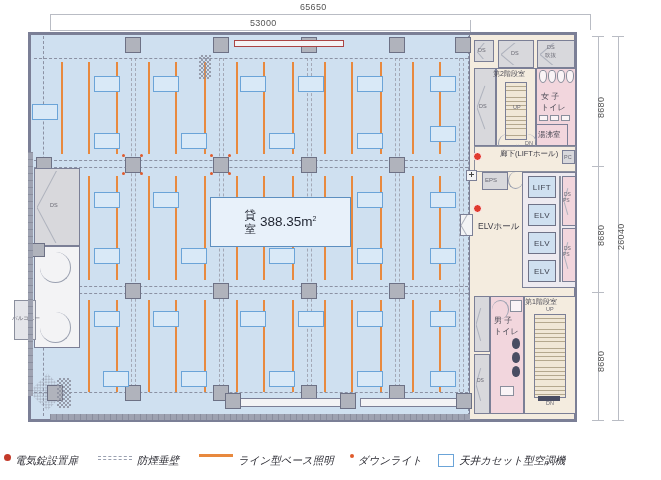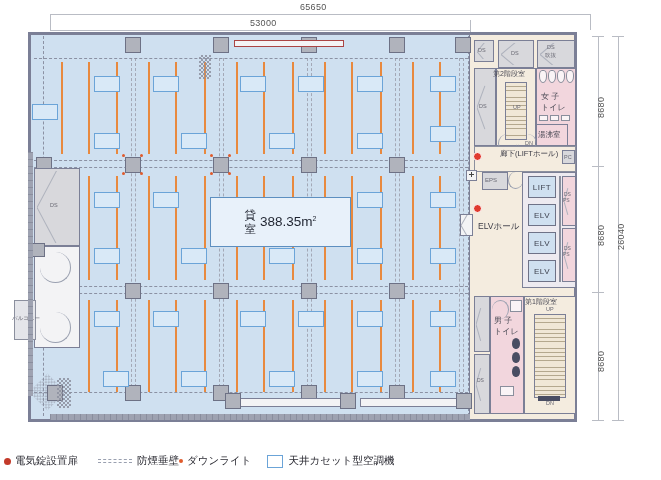--- a/index.html
+++ b/index.html
@@ -110,21 +110,21 @@
   
   .checker{position:absolute;
     background-image:
       linear-gradient(45deg,#8d91a0 25%,transparent 25%,transparent 75%,#8d91a0 75%),
       linear-gradient(45deg,#8d91a0 25%,transparent 25%,transparent 75%,#8d91a0 75%);
     background-size:4px 4px;background-position:0 0,2px 2px;opacity:.85;}
 
   
   #legend{position:absolute;left:0;top:450px;width:661px;height:22px;
           display:flex;align-items:center;font-size:10.5px;color:#2b2b33;}
-  #legend .item{display:flex;align-items:center;white-space:nowrap;}
+  #legend .item{display:flex;white-space:nowrap;font-style:italic;}
   .lg-dot{width:7px;height:7px;border-radius:50%;background:#c33a2a;
           margin-right:4px;flex:none;}
   .lg-beam{width:34px;height:8px;margin-right:5px;flex:none;position:relative;}
   .lg-beam:before{content:"";position:absolute;left:0;top:2px;width:34px;height:0;
     border-top:1px solid #9aa0b0;}
   .lg-beam:after{content:"";position:absolute;left:0;top:5px;width:34px;height:0;
     border-top:2px solid #9aa0b0;}
   .lg-smoke{width:34px;height:8px;margin-right:5px;flex:none;position:relative;}
   .lg-smoke:before{content:"";position:absolute;left:0;top:2px;width:34px;height:0;
     border-top:1px dashed #9aa0b0;}
@@ -465,21 +465,25 @@
 
 <div id="legend">
   <div class="item" style="margin-left:4px;">
     <span class="lg-dot"></span>
     <span>電気錠設置扉</span>
   </div>
   <div class="item" style="margin-left:20px;">
     <span class="lg-smoke"></span>
     <span>防煙垂壁</span>
   </div>
-  <div class="item" style="">
+  <div class="item" style="margin-left:20px;">
+    <span class="lg-line"></span>
+    <span>ライン型ベース照明</span>
+  </div>
+  <div class="item" style="margin-left:16px;">
     <span class="lg-dl"></span>
     <span>ダウンライト</span>
   </div>
   <div class="item" style="margin-left:16px;">
     <span class="lg-ac"></span>
     <span>天井カセット型空調機</span>
   </div>
 </div>
 
 </body></html>

